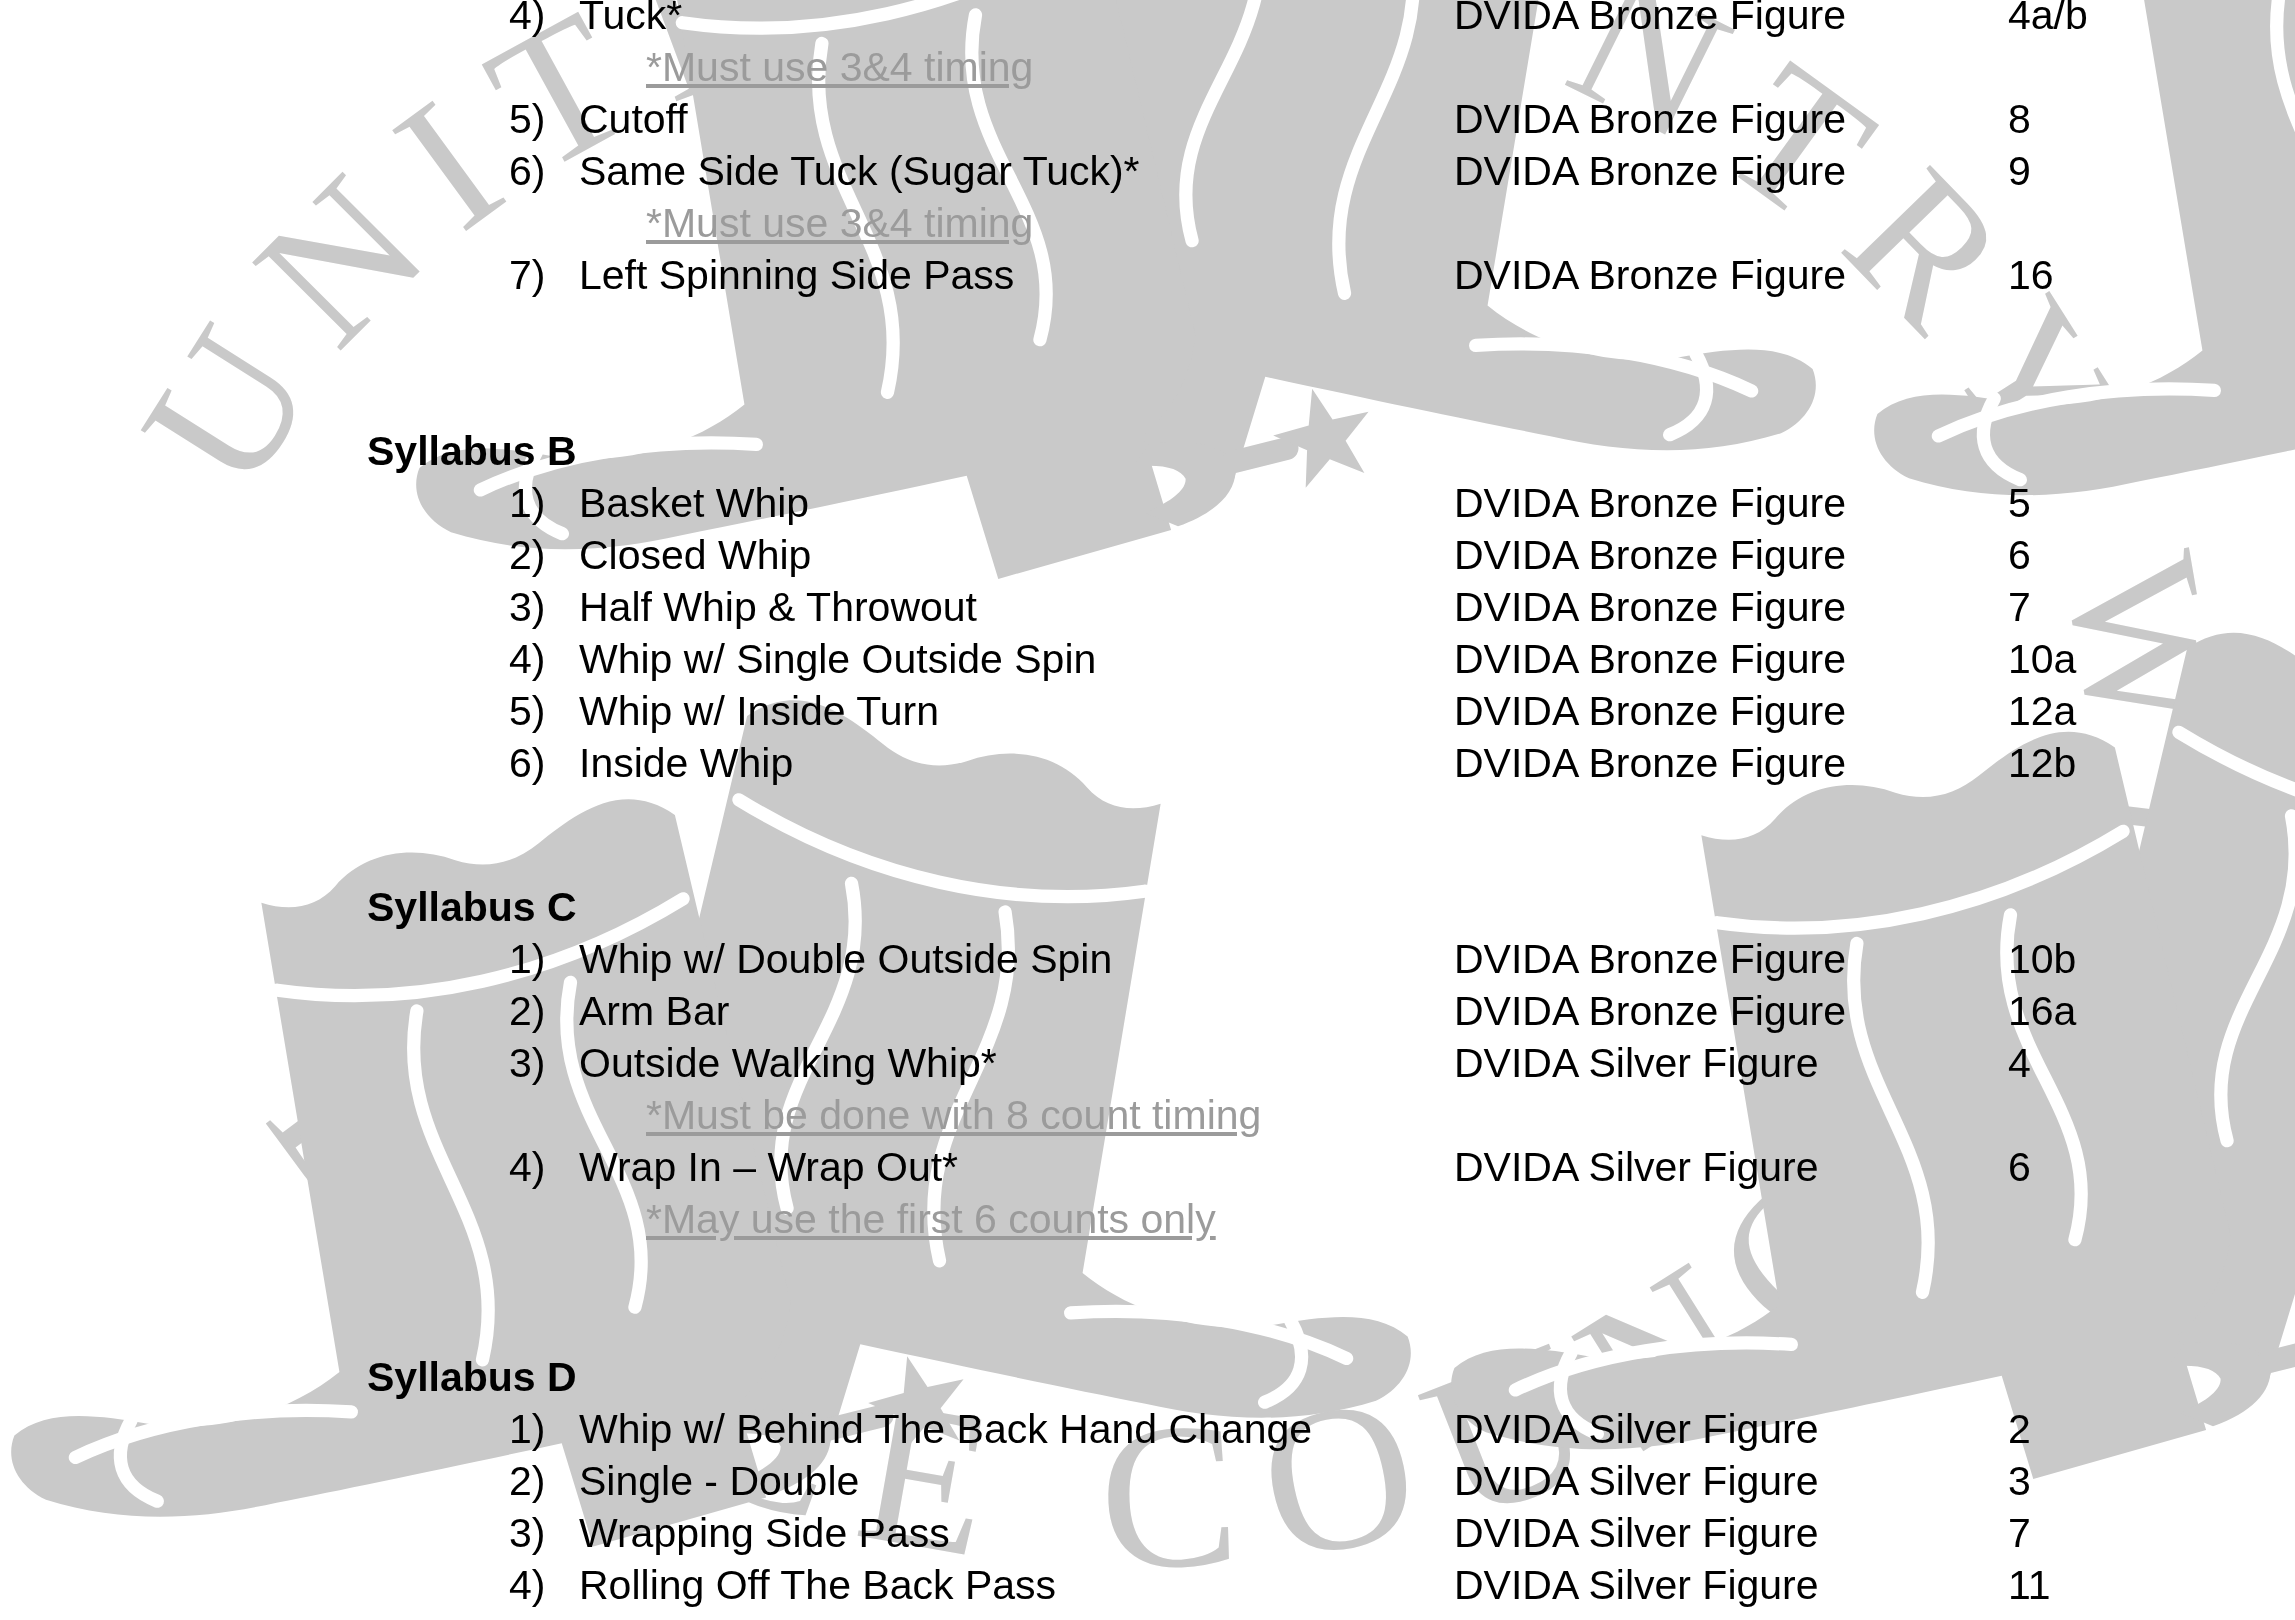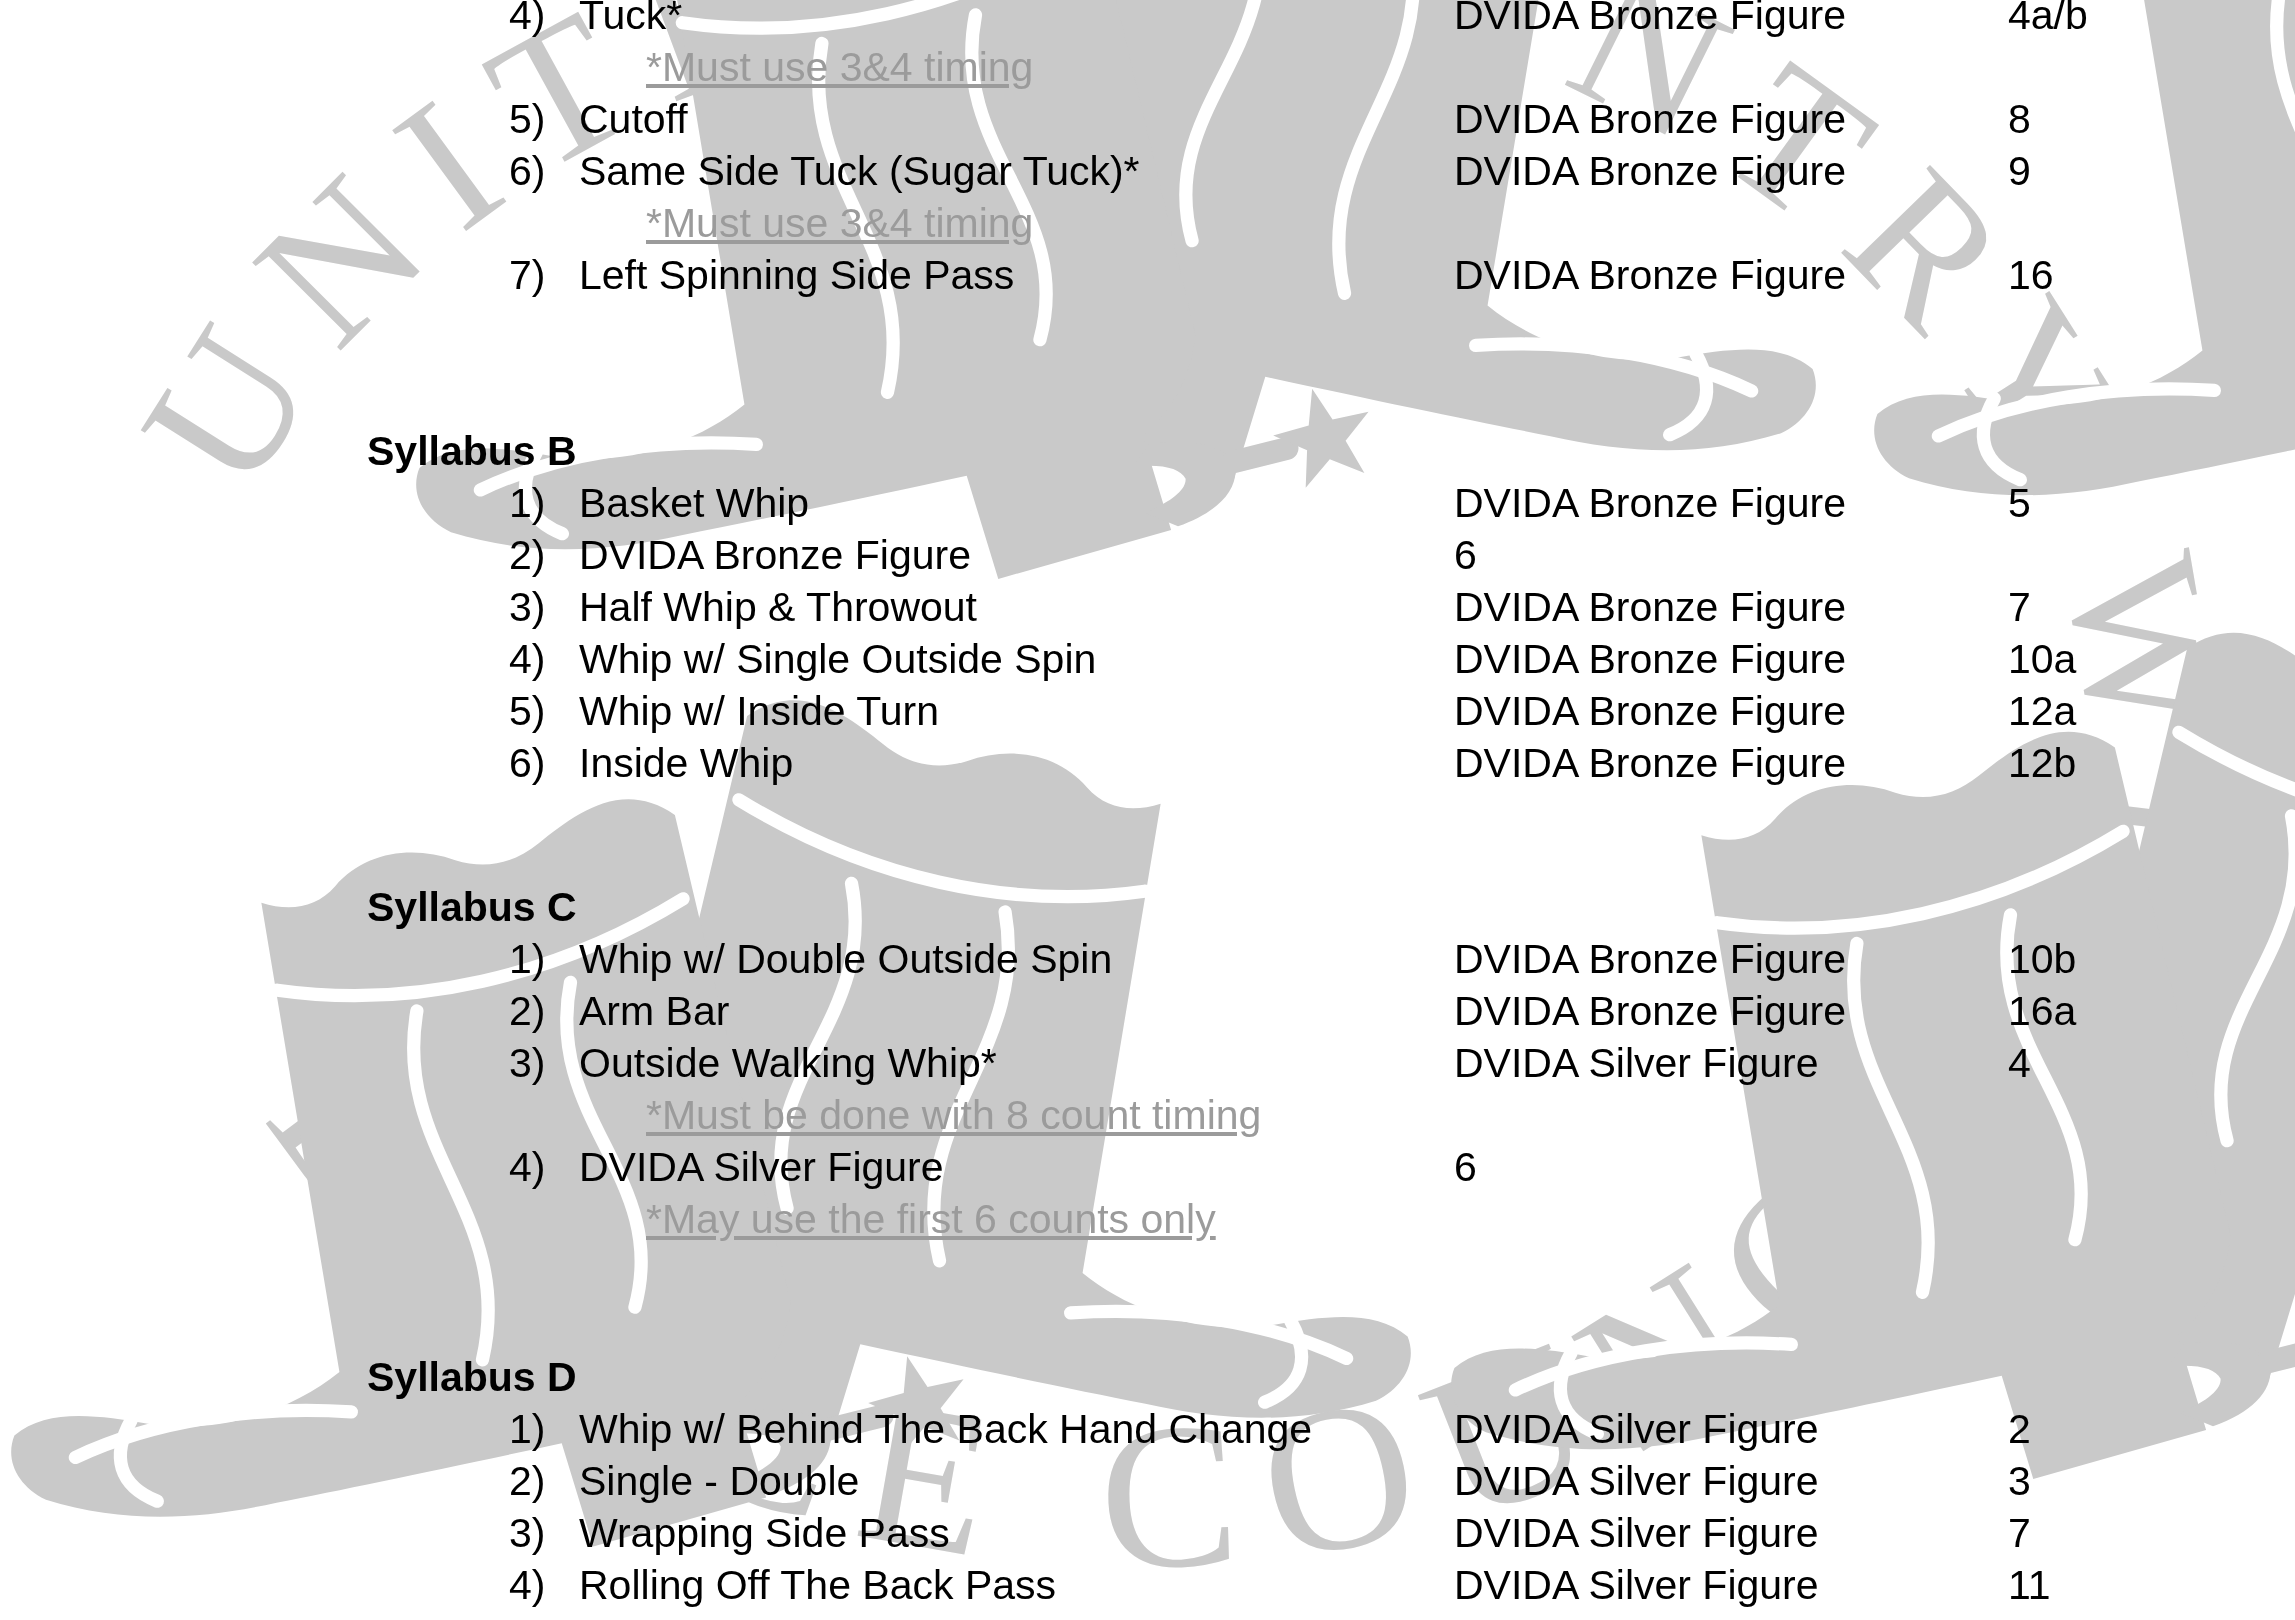--- a/index.html
+++ b/index.html
@@ -110,20 +110,21 @@
   <div class="section" id="section-b">
     <div class="line sec-title">Syllabus B</div>
     <div class="line row">
       <span>1)</span>
       <span>Basket Whip</span>
       <span>DVIDA Bronze Figure</span>
       <span>5</span>
     </div>
     <div class="line row">
       <span>2)</span>
+      <span>Closed Whip</span>
       <span>DVIDA Bronze Figure</span>
       <span>6</span>
     </div>
     <div class="line row">
       <span>3)</span>
       <span>Half Whip &amp; Throwout</span>
       <span>DVIDA Bronze Figure</span>
       <span>7</span>
     </div>
     <div class="line row">
@@ -162,20 +163,21 @@
     </div>
     <div class="line row">
       <span>3)</span>
       <span>Outside Walking Whip*</span>
       <span>DVIDA Silver Figure</span>
       <span>4</span>
     </div>
     <div class="line note">*Must be done with 8 count timing</div>
     <div class="line row">
       <span>4)</span>
+      <span>Wrap In – Wrap Out*</span>
       <span>DVIDA Silver Figure</span>
       <span>6</span>
     </div>
     <div class="line note">*May use the first 6 counts only</div>
   </div>
 
   <div class="section" id="section-d">
     <div class="line sec-title">Syllabus D</div>
     <div class="line row">
       <span>1)</span>

